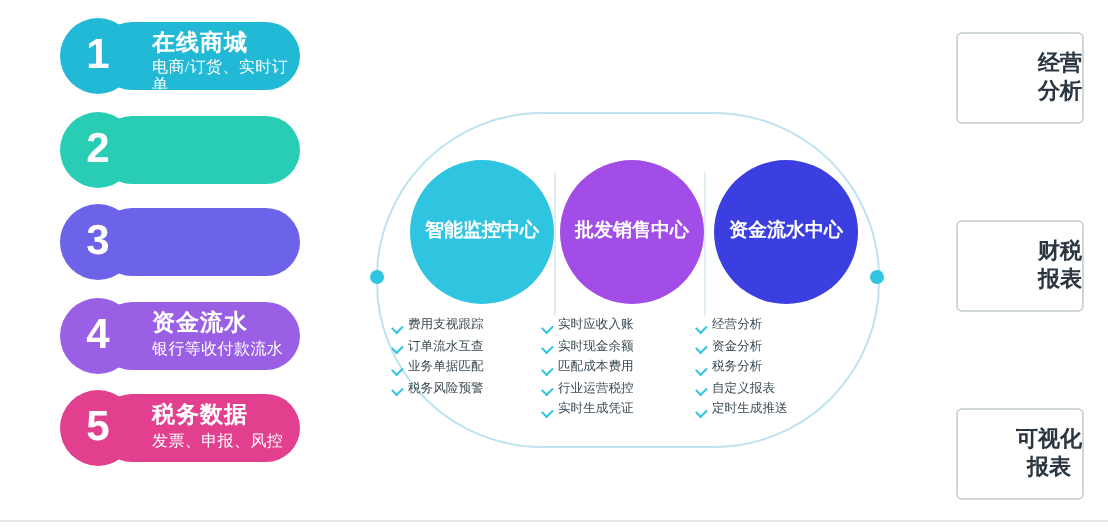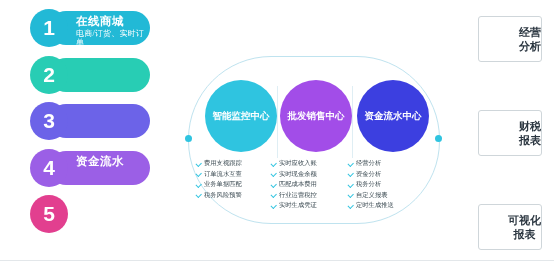--- a/index.html
+++ b/index.html
@@ -90,25 +90,30 @@
 
     <div class="lrow">
       <div class="lbar" style="background:#6c63e8">
       </div>
       <div class="lnum" style="background:#6c63e8">3</div>
     </div>
 
     <div class="lrow">
       <div class="lbar" style="background:#9b5fe6">
         <div class="t1">资金流水</div>
+        <div class="t2">银行等收付款流水</div>
       </div>
       <div class="lnum" style="background:#9b5fe6">4</div>
     </div>
 
     <div class="lrow">
+      <div class="lbar" style="background:#e23f8f">
+        <div class="t1">税务数据</div>
+        <div class="t2">发票、申报、风控</div>
+      </div>
       <div class="lnum" style="background:#e23f8f">5</div>
     </div>
 
   </div>
 
   <div class="capsule"></div>
   <div class="cap-dot" style="left:185px;top:135px;"></div>
   <div class="cap-dot" style="left:435px;top:135px;"></div>
 
   <div class="vline" style="left:277px;"></div>

